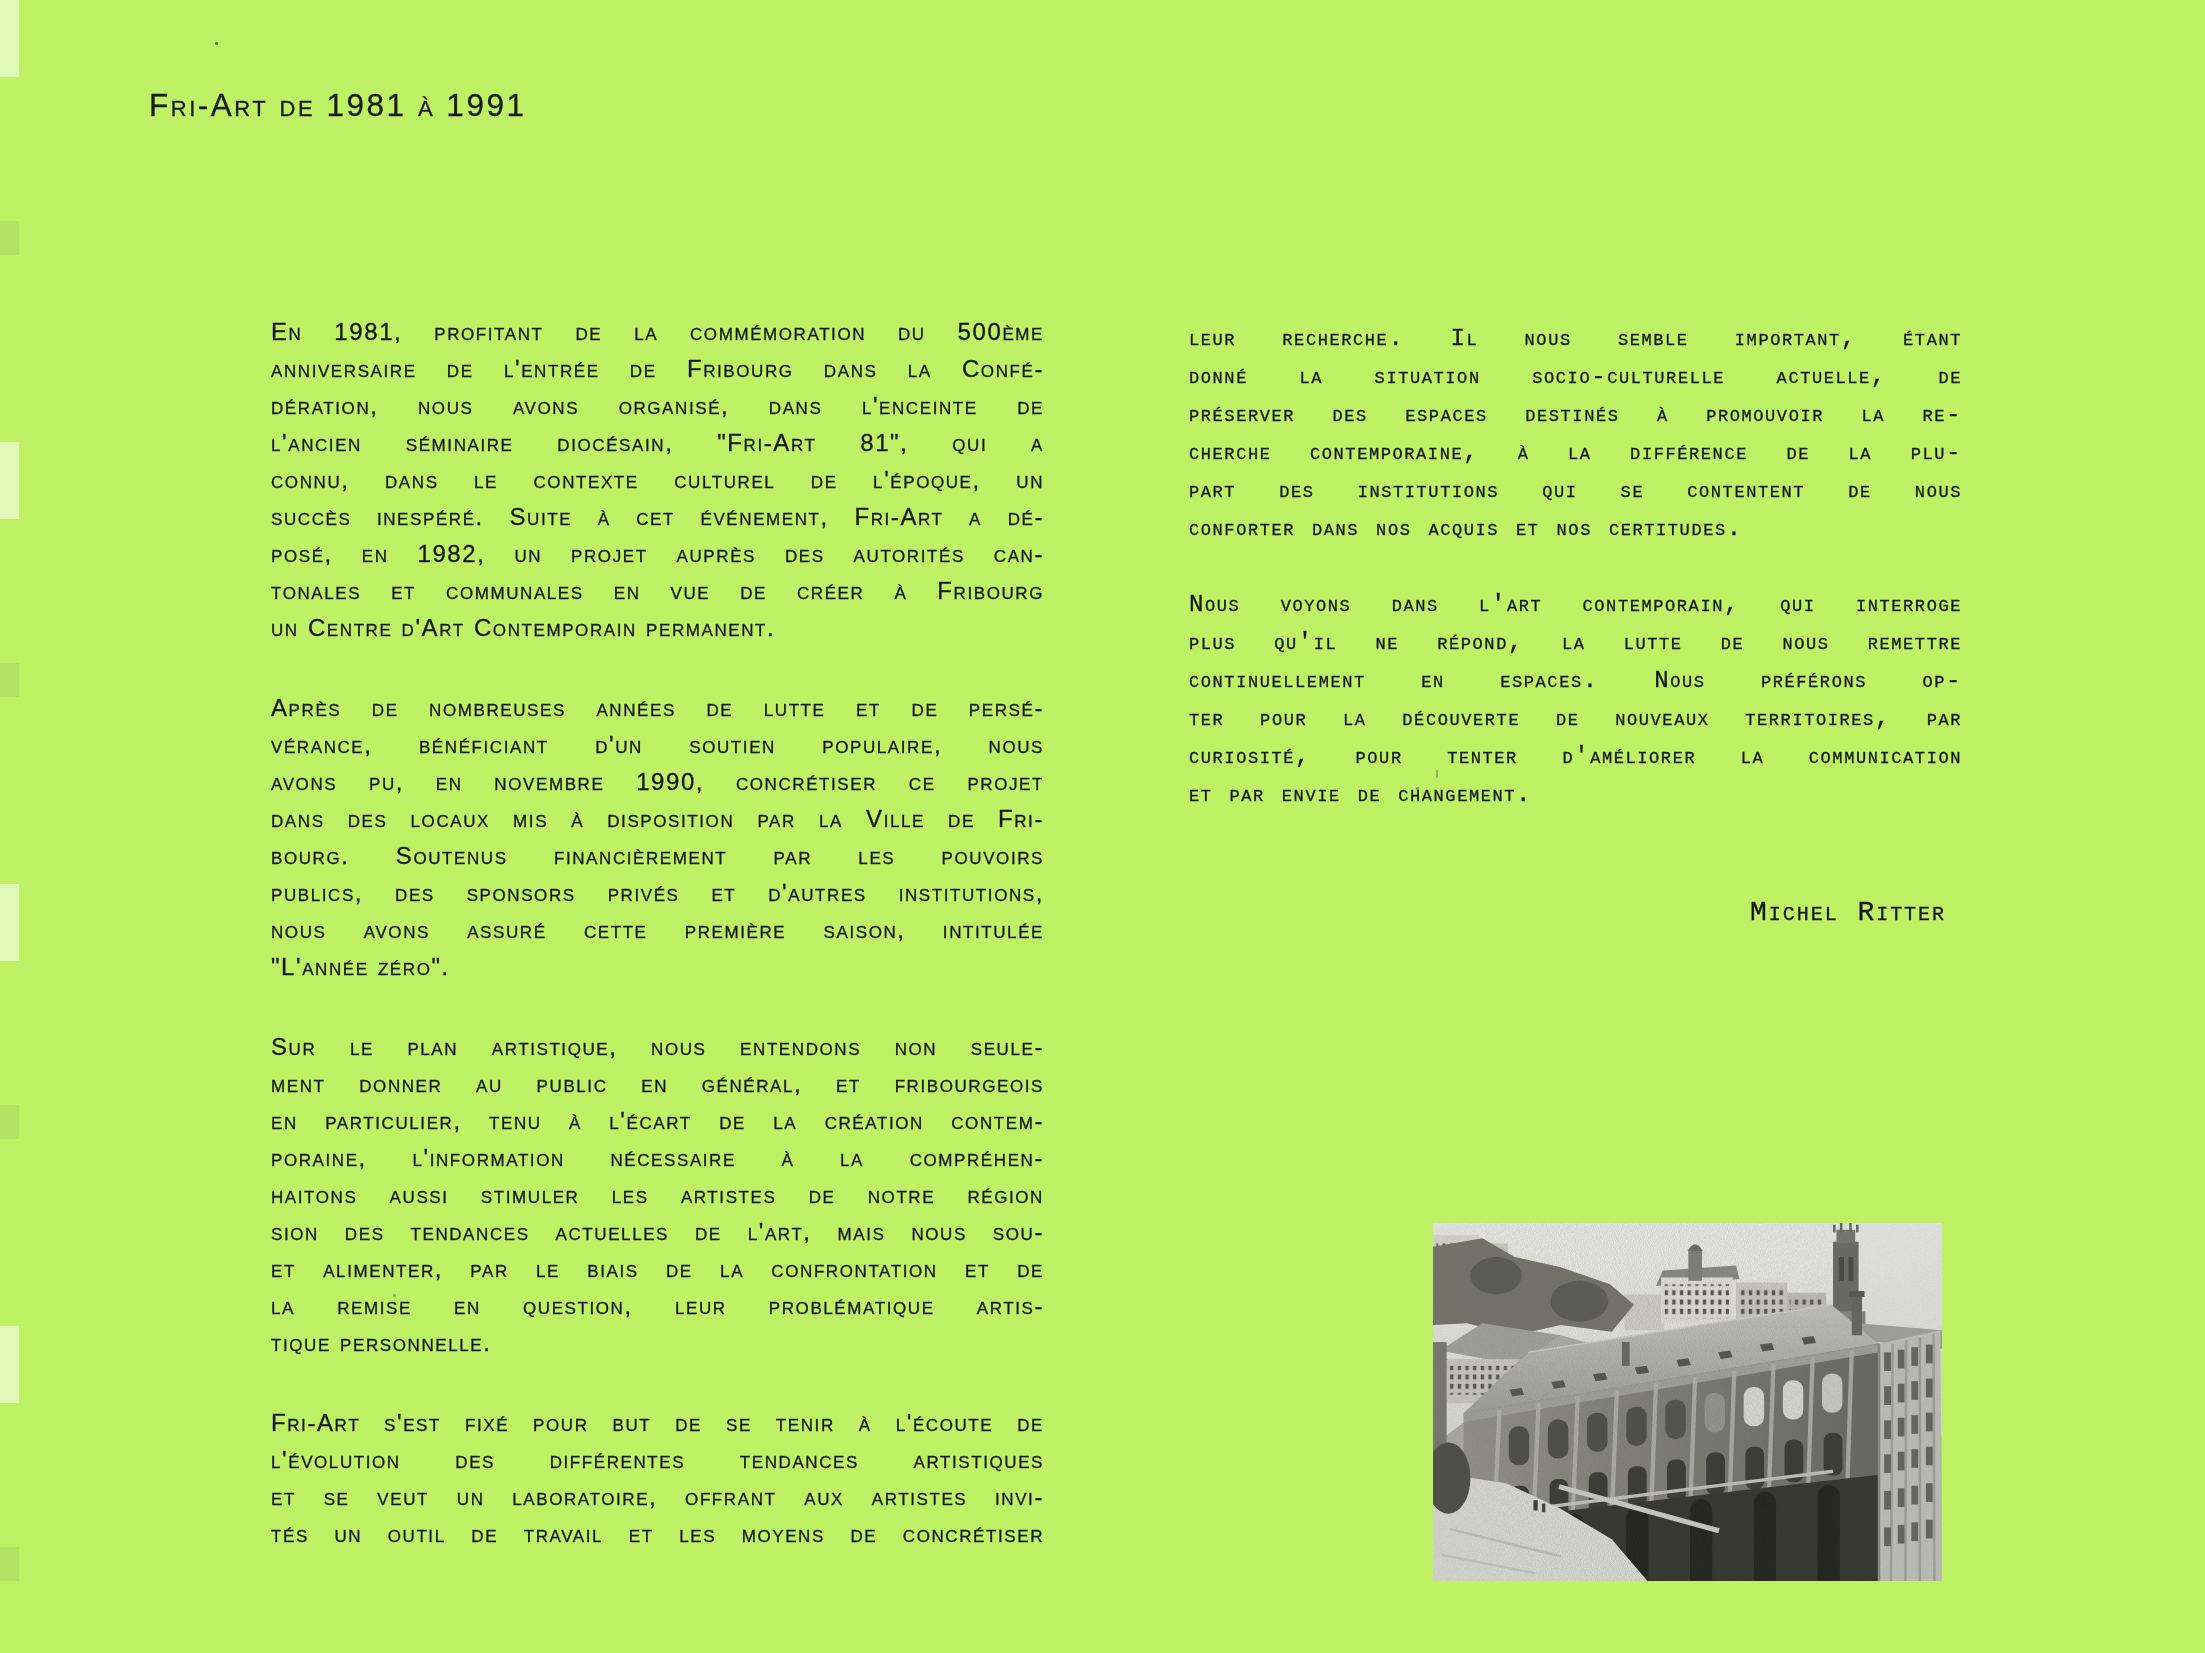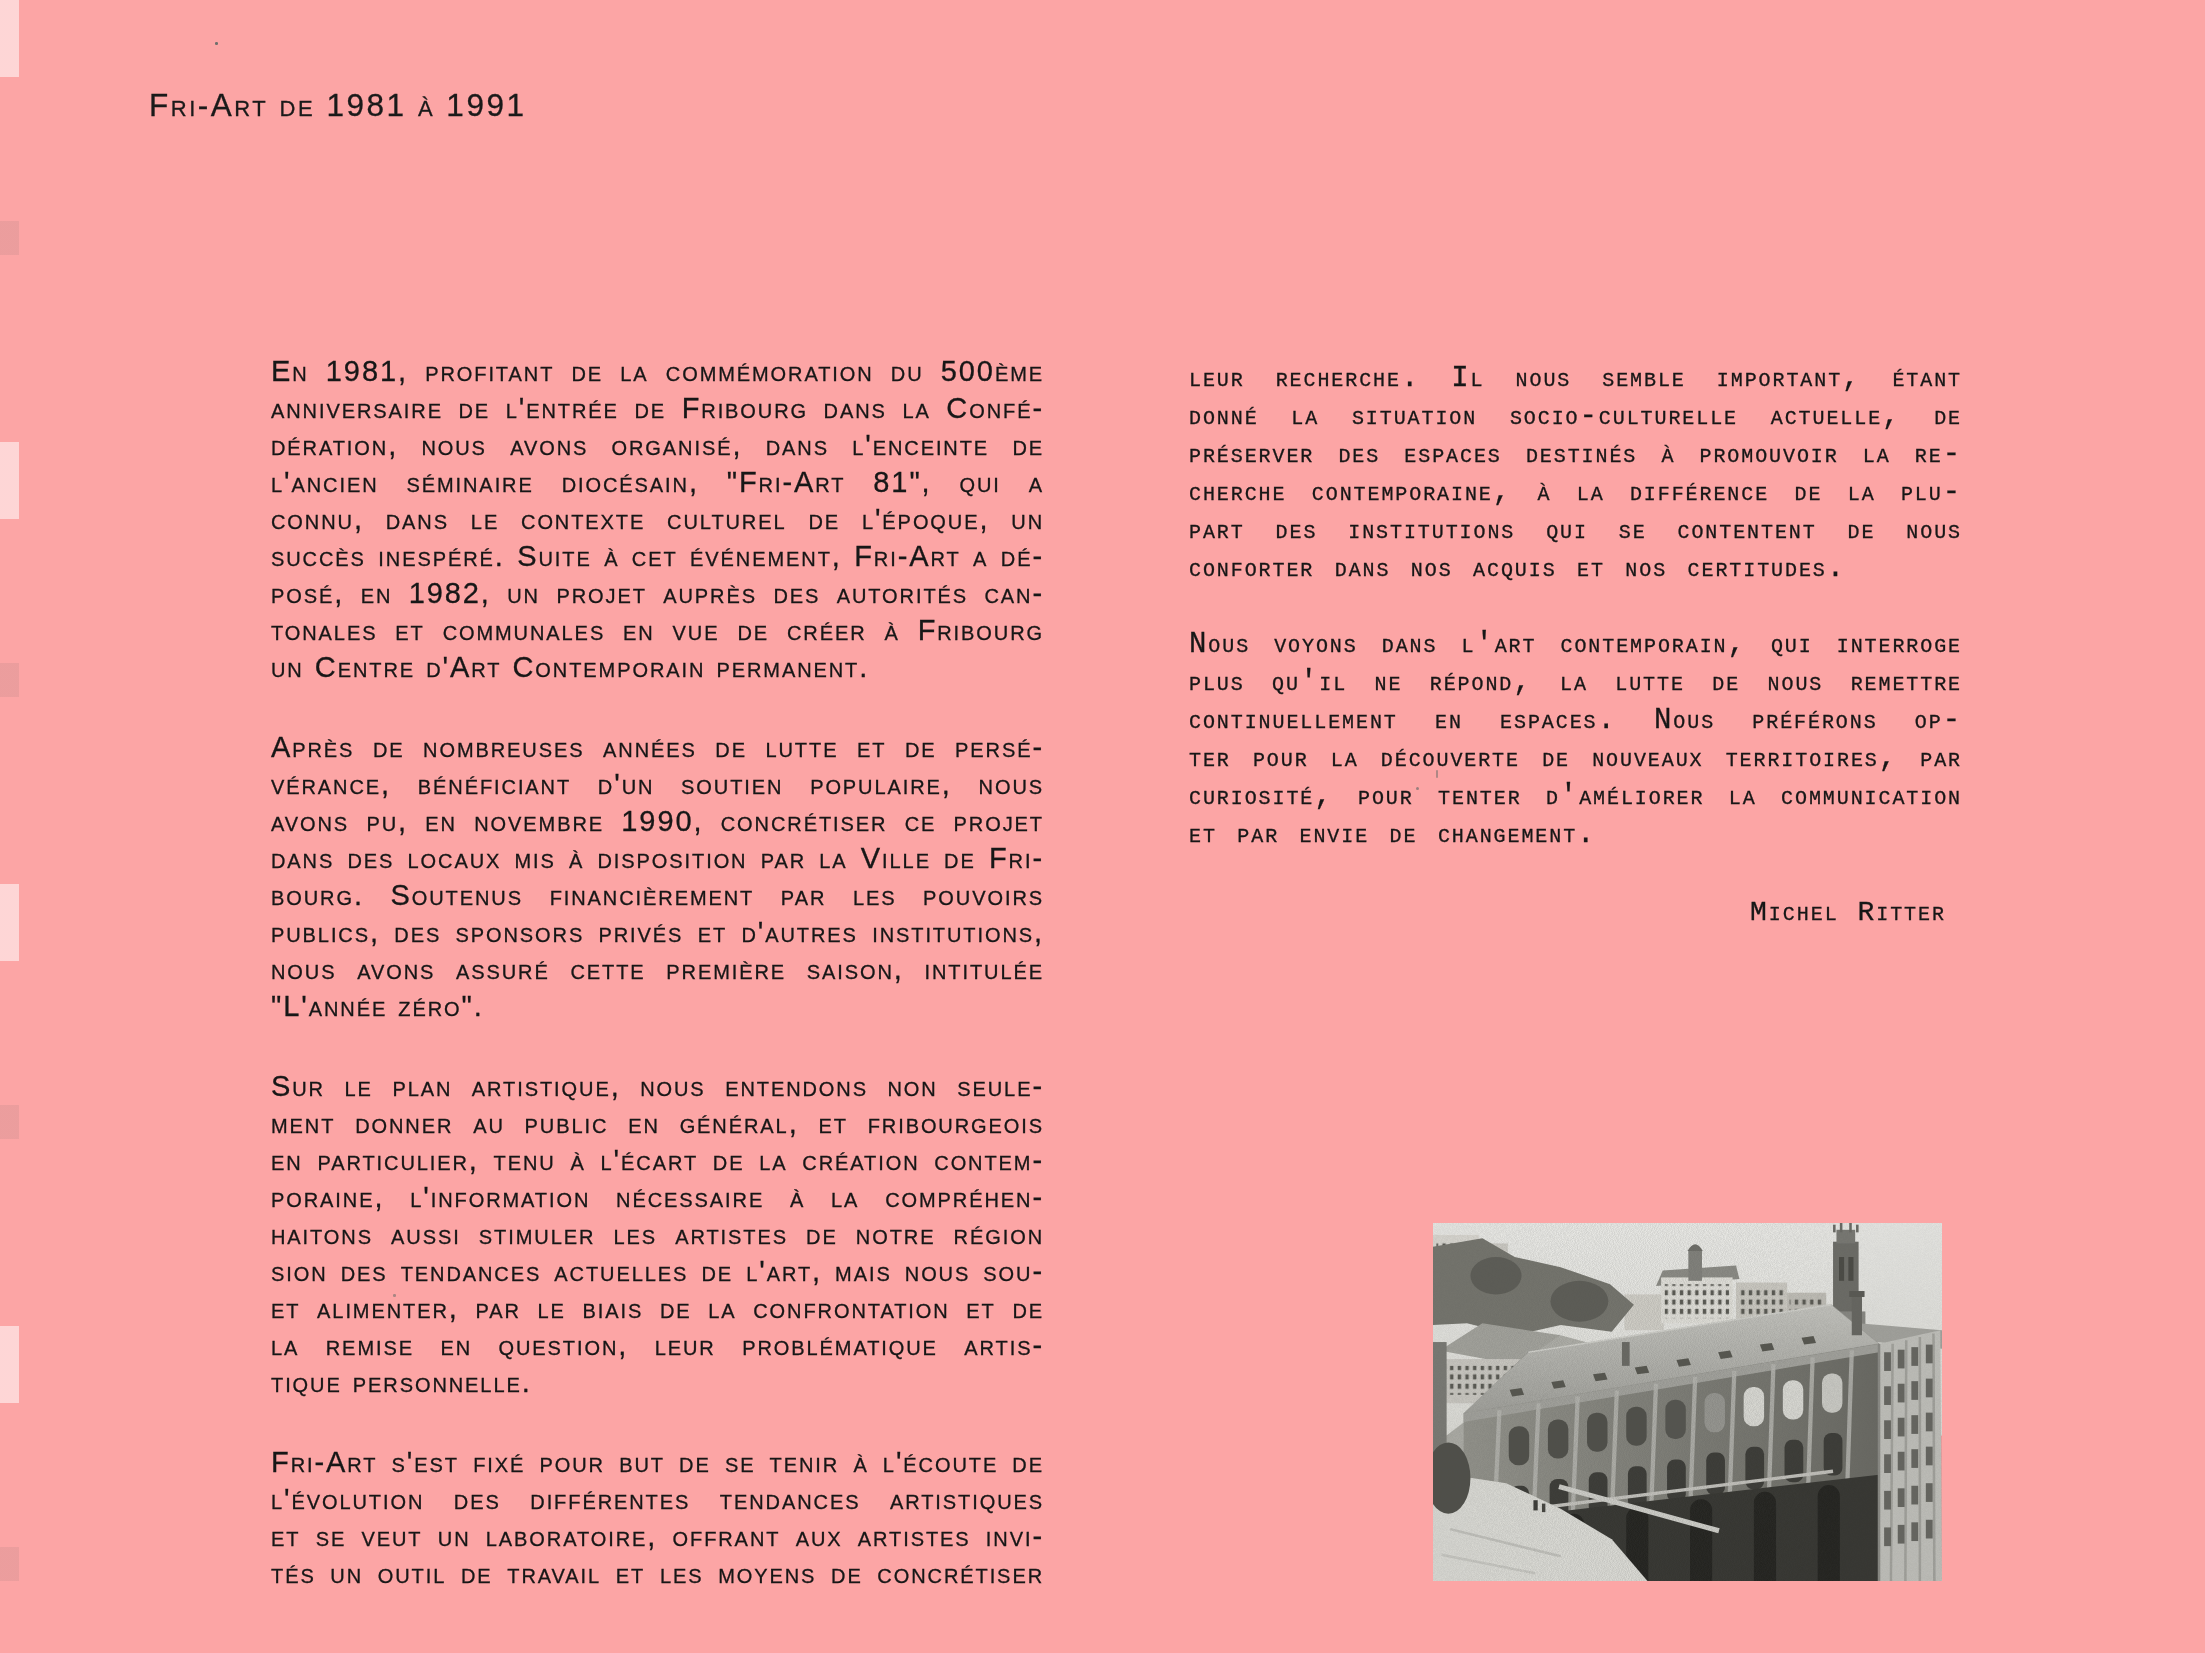--- a/index.html
+++ b/index.html
@@ -1,18 +1,18 @@
 <!DOCTYPE html>
 <html style="font-size:13.6px"><head>
 <meta charset="utf-8">
 <style>
   html,body{margin:0;padding:0;background:#ffffff;}
   .page{
     position:relative;width:2205px;height:1654px;overflow:hidden;
-    background:#fca5a5;color:#161616;
+    background:#bef264;color:#161616;
     font-family:"Liberation Sans",sans-serif;
   }
   
   .scan-edge{
     position:absolute;left:0;top:0;width:18.7px;height:1654px;
     background:
       linear-gradient(90deg, rgba(40,40,40,.10), rgba(0,0,0,0) 80%),
       repeating-linear-gradient(178deg, rgba(70,70,70,.20) 0 1.7px, rgba(255,255,255,0) 1.7px 5.1px, rgba(110,110,110,.14) 5.1px 6.8px, rgba(255,255,255,0) 6.8px 11px),
       repeating-linear-gradient(90deg, #c8c8c5 0 1.7px, #efefec 1.7px 4.3px, #d4d4d1 4.3px 6px, #f4f4f1 6px 10.2px, #cccck 10.2px 11px, #f1f1ee 11px 18.7px);
   }
@@ -22,22 +22,22 @@
   }
   .speck{position:absolute;background:#6f6f6c;border-radius:50%;}
 
   .page-title{
     position:absolute;left:149px;top:90px;margin:0;
     font-size:31.5px;font-weight:400;line-height:1;
     font-variant:small-caps;letter-spacing:0.08em;
     color:#1a1a1a;-webkit-text-stroke:0.3px #1a1a1a;white-space:nowrap;
   }
 
-  .col{position:absolute;font-size:29px;font-variant:small-caps;
-    letter-spacing:0.066em;word-spacing:0.04em;color:#171717;margin-top:40px;
+  .col{position:absolute;font-size:24px;font-variant:small-caps;
+    letter-spacing:0.066em;word-spacing:0.04em;color:#171717;
     -webkit-text-stroke:0.3px #171717;}
   .col-left{left:271px;top:313px;width:773px;}
   .col-right{left:1189px;top:320px;width:773px;}
   .col-left .line{height:37px;line-height:37px;}
   .col-right .line{height:38px;line-height:38px;font-family:Liberation Mono, monospace;}
   .col-left .para{margin:0 0 43px 0;}
   .col-right .para{margin:0 0 38px 0;}
   .line{text-align:justify;text-align-last:justify;white-space:normal;}
   .line.line-last{text-align-last:left;}
 

